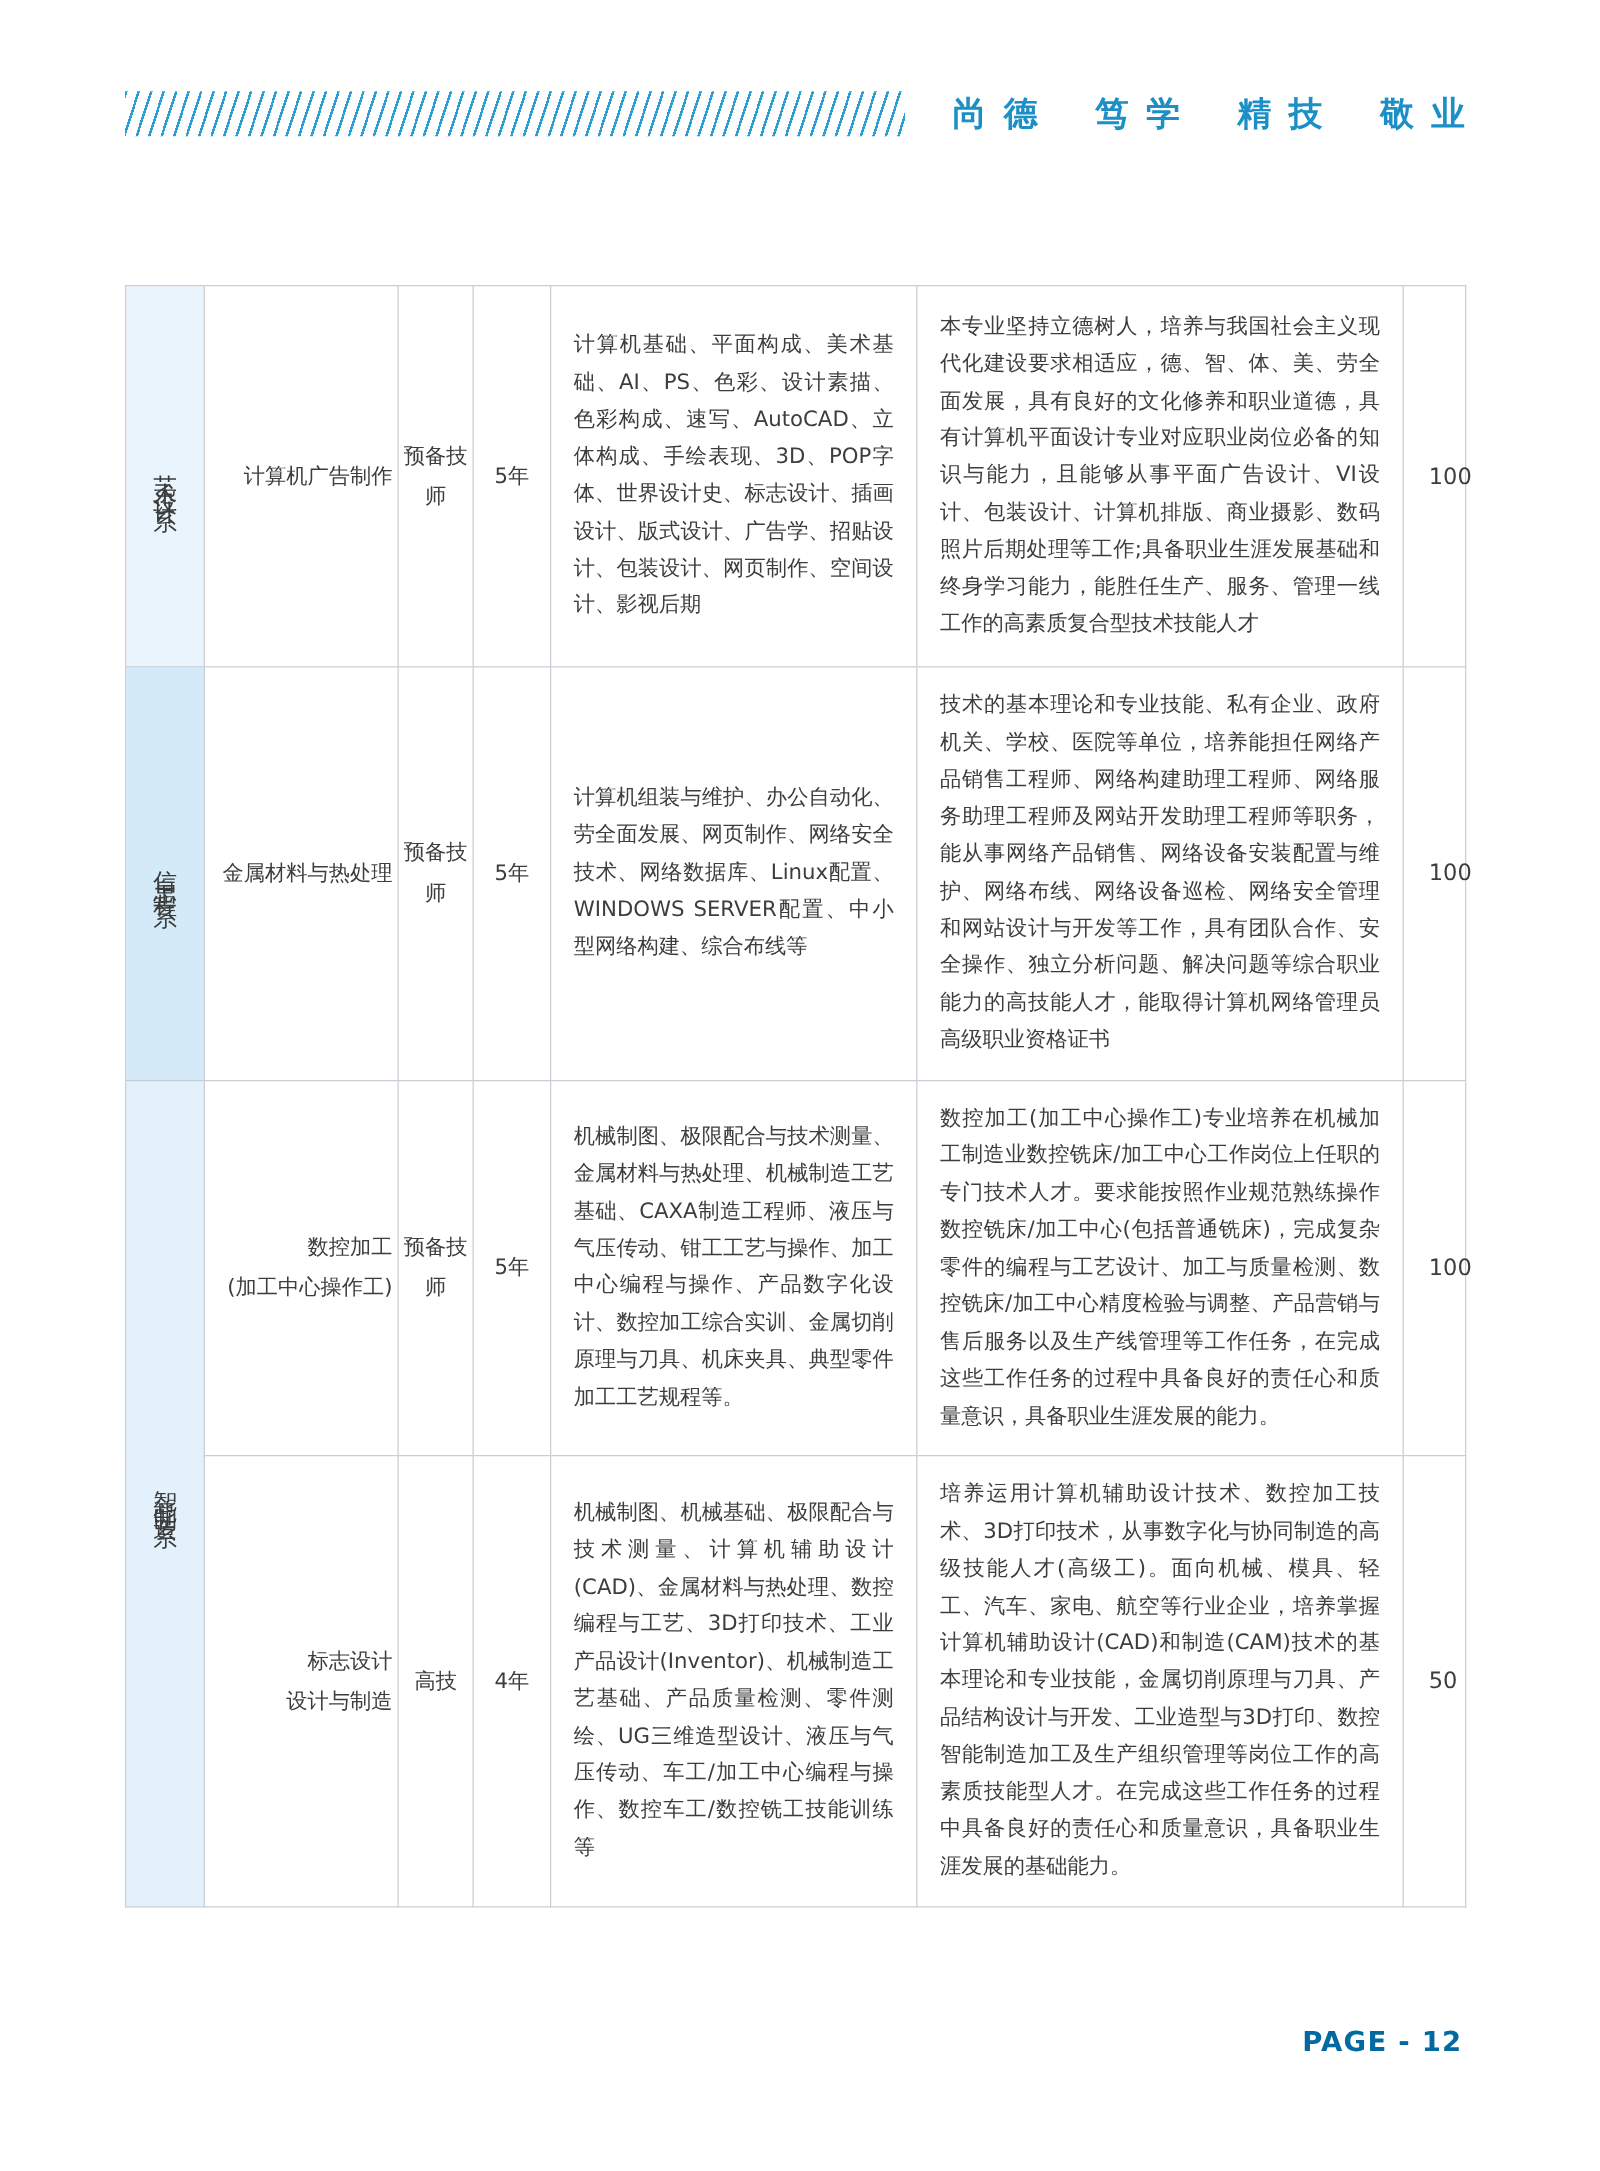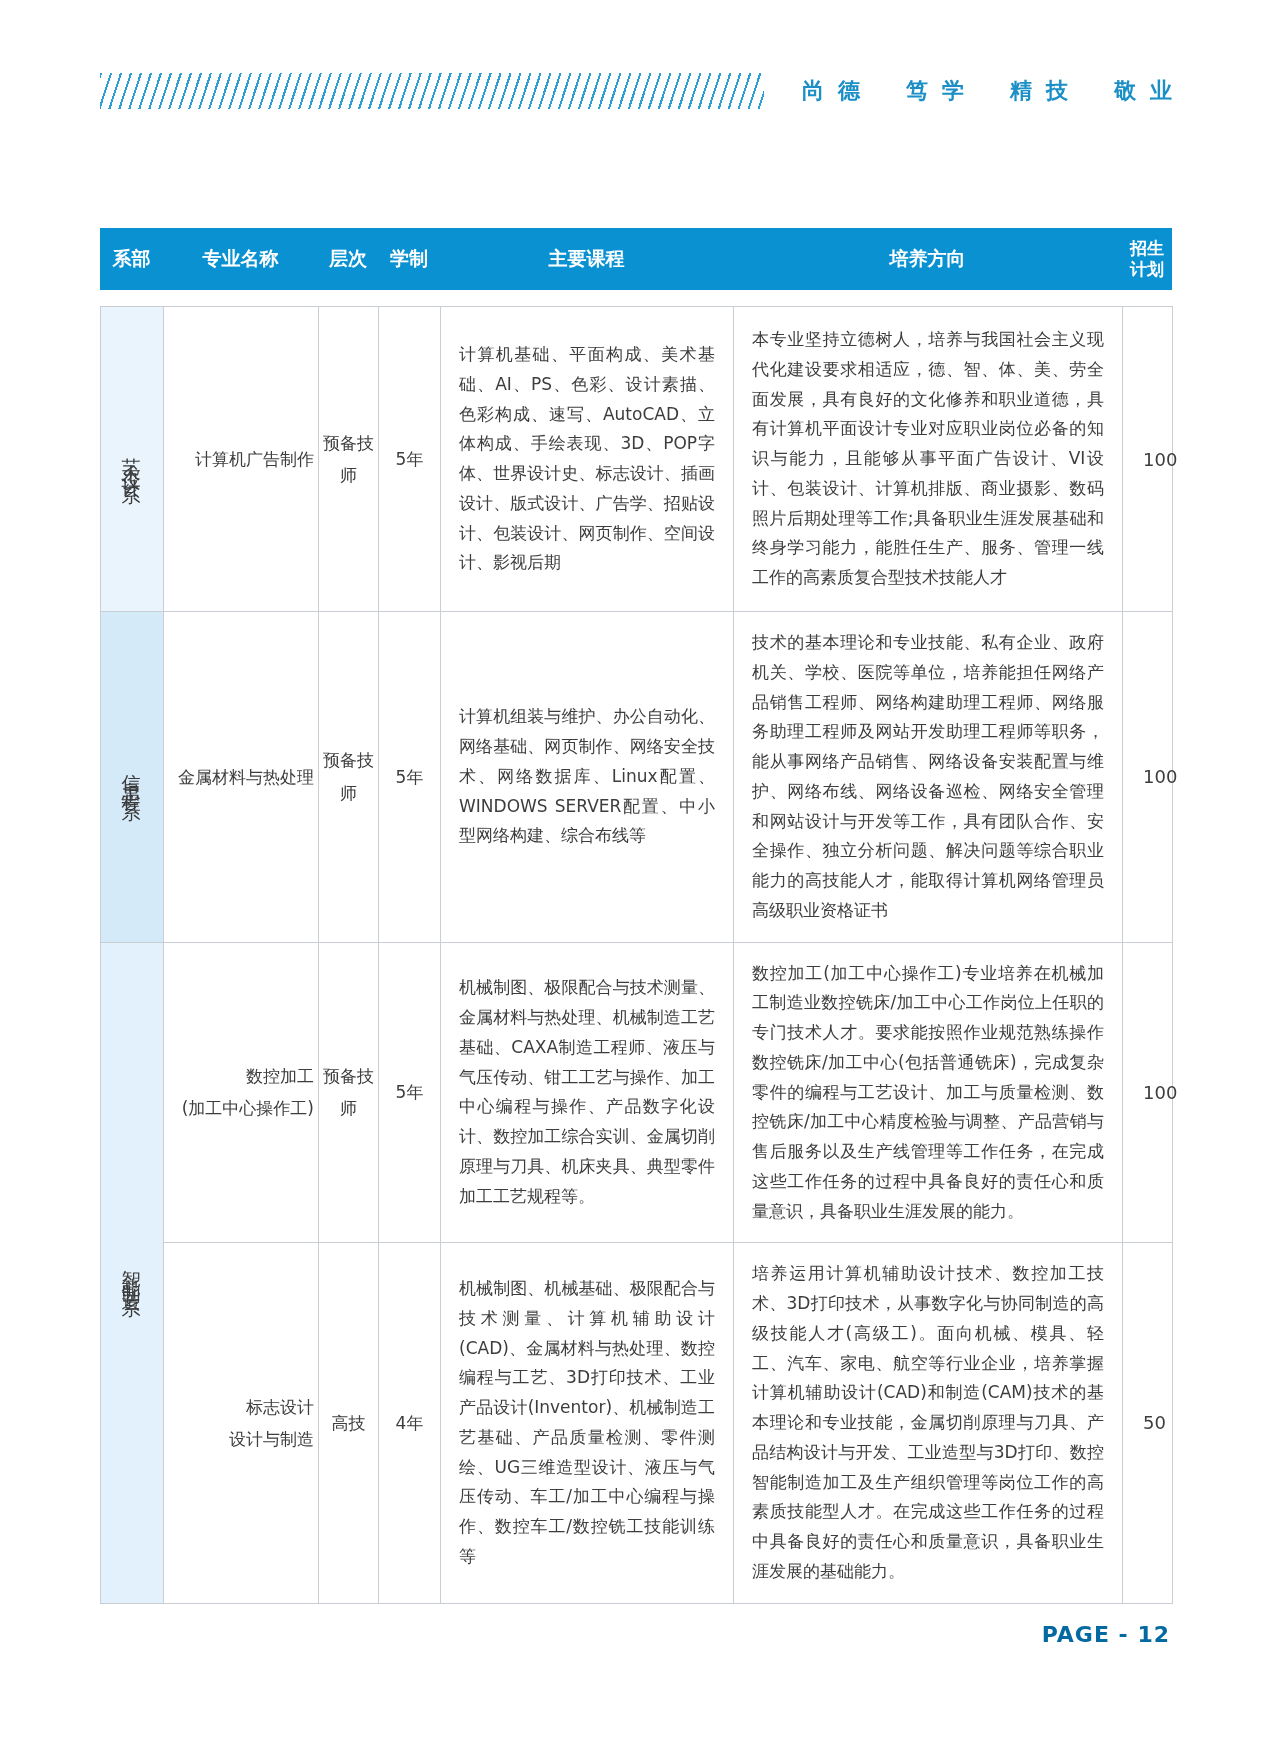--- a/index.html
+++ b/index.html
@@ -34,21 +34,21 @@
       transparent 2px, transparent 9.5px
     );
   }
   .motto {
     display: flex;
     gap: 46px;
     flex: 0 0 auto;
   }
   .motto-word {
     color: #1b8fc6;
-    font-size: 22px;
+    font-size: 27px;
     font-weight: bold;
     letter-spacing: 14px;
     margin-right: -14px; 
     white-space: nowrap;
   }
 
   
   .table-wrap {
     position: absolute;
     left: 100px;
@@ -157,32 +157,20 @@
     <div class="motto">
       <span class="motto-word">尚德</span>
       <span class="motto-word">笃学</span>
       <span class="motto-word">精技</span>
       <span class="motto-word">敬业</span>
     </div>
   </div>
 
   <div class="table-wrap">
 
-    <div class="thead">
-      <div class="hcell">系部</div>
-      <div class="hcell">专业名称</div>
-      <div class="hcell">层次</div>
-      <div class="hcell">学制</div>
-      <div class="hcell">主要课程</div>
-      <div class="hcell">培养方向</div>
-      <div class="hcell small">
-        <span style="display:block">招生</span>
-        <span style="display:block">计划</span>
-      </div>
-    </div>
 
     <table class="body">
       <colgroup>
         <col style="width:63px">
           <col style="width:155px">
           <col style="width:60px">
         <col style="width:62px">
           <col style="width:293px">
           <col style="width:389px">
         <col style="width:50px">
@@ -211,21 +199,21 @@
           <div class="dept-inner">
                 <span class="dept-label">信息工程系</span>
               </div>
         </td>
         <td class="major">
           <span class="major-line">金属材料与热处理</span>
           <span class="major-line"></span>
         </td>
         <td class="level">预备技师</td>
         <td class="duration">5年</td>
-        <td class="courses">计算机组装与维护、办公自动化、网络基础、网页制作、网络安全技术、网络数据库、Linux配置、WINDOWS SERVER配置、中小型网络构建、综合布线等</td>
+        <td class="courses">计算机组装与维护、办公自动化、劳全面发展、网页制作、网络安全技术、网络数据库、Linux配置、WINDOWS SERVER配置、中小型网络构建、综合布线等</td>
         <td class="direction">技术的基本理论和专业技能、私有企业、政府机关、学校、医院等单位，培养能担任网络产品销售工程师、网络构建助理工程师、网络服务助理工程师及网站开发助理工程师等职务，能从事网络产品销售、网络设备安装配置与维护、网络布线、网络设备巡检、网络安全管理和网站设计与开发等工作，具有团队合作、安全操作、独立分析问题、解决问题等综合职业能力的高技能人才，能取得计算机网络管理员高级职业资格证书</td>
         <td class="plan">100</td>
       </tr>
 
       <tr class="r3">
         <td class="dept tint-c" rowspan="2">
           <div class="dept-inner">
                 <span class="dept-label">智能制造系</span>
               </div>
         </td>

